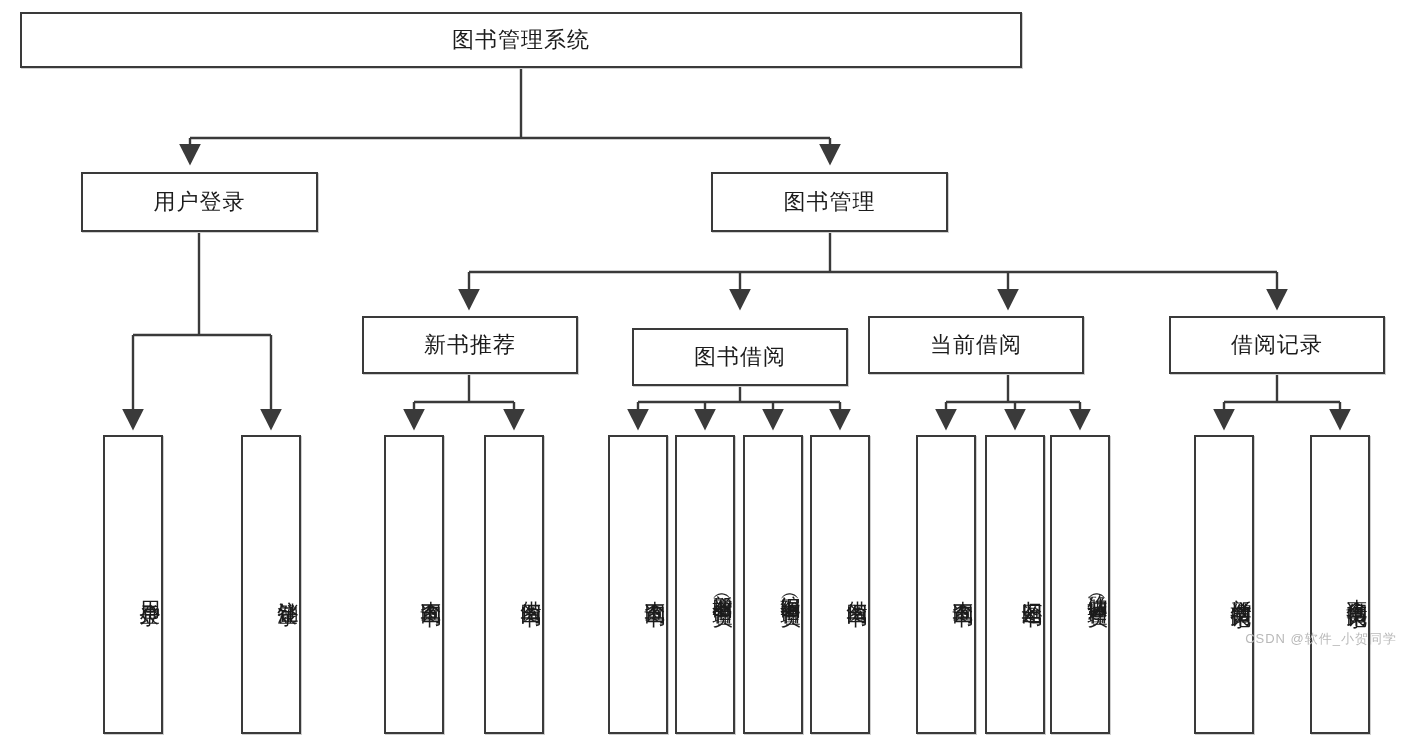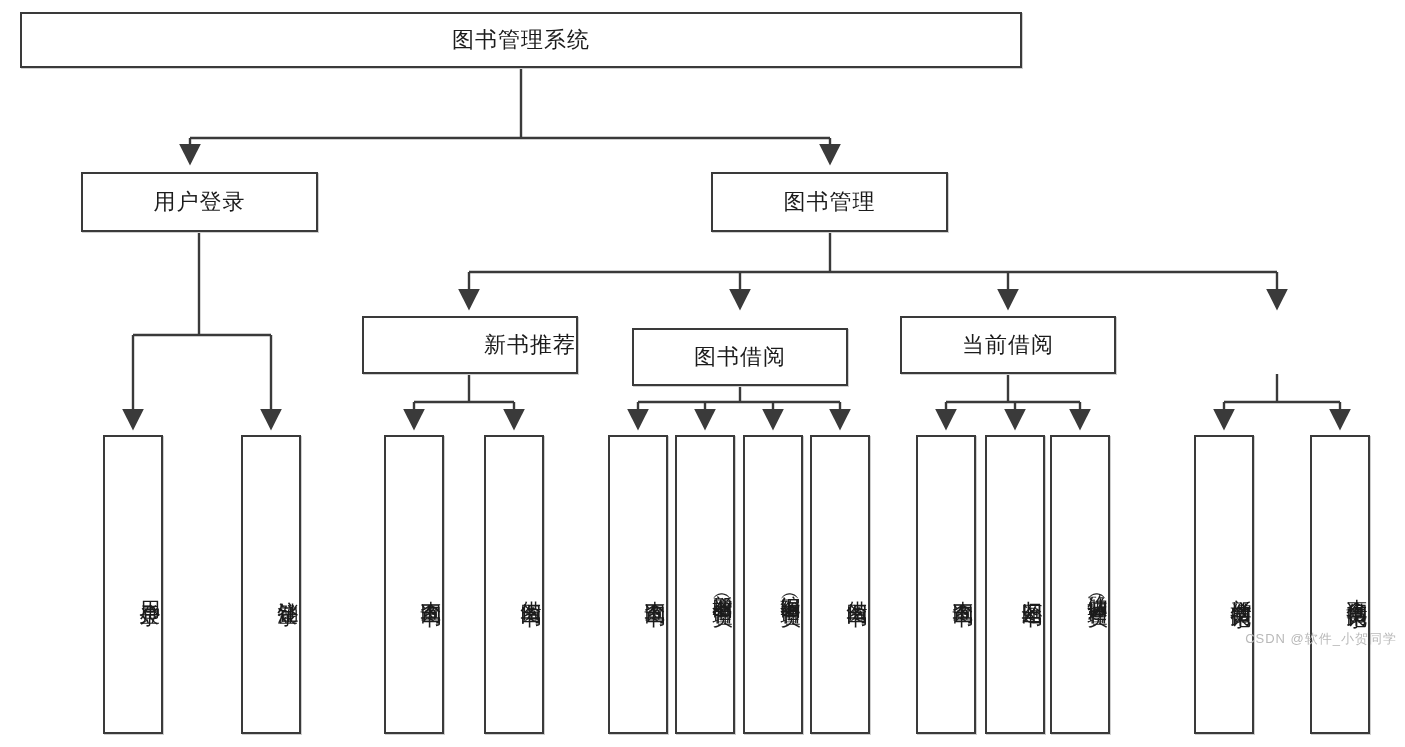--- a/index.html
+++ b/index.html
@@ -112,28 +112,31 @@
     <span>图书管理系统</span>
   </div>
 
   <div class="node horiz" style="left:81px;top:172px;width:237px;height:60px;">
     <span>用户登录</span>
   </div>
   <div class="node horiz" style="left:711px;top:172px;width:237px;height:60px;font-family:Liberation Mono, monospace;">
     <span>图书管理</span>
   </div>
 
-  <div class="node horiz" style="left:362px;top:316px;width:216px;height:58px;justify-content:flex-end;">
+  <div class="node horiz" style="left:362px;top:316px;width:216px;height:58px;">
     <span>新书推荐</span>
   </div>
   <div class="node horiz" style="left:632px;top:328px;width:216px;height:58px;">
     <span>图书借阅</span>
   </div>
-  <div class="node horiz" style="left:900px;top:316px;width:216px;height:58px;font-family:Liberation Mono, monospace;">
+  <div class="node horiz" style="left:868px;top:316px;width:216px;height:58px;font-family:Liberation Mono, monospace;">
     <span>当前借阅</span>
+  </div>
+  <div class="node horiz" style="left:1169px;top:316px;width:216px;height:58px;">
+    <span>借阅记录</span>
   </div>
 
   <div class="node vert" style="left:103px;top:435px;width:60px;height:299px;">
     <span>用户登录</span>
   </div>
   <div class="node vert" style="left:241px;top:435px;width:60px;height:299px;">
     <span>注销登录</span>
   </div>
 
   <div class="node vert" style="left:384px;top:435px;width:60px;height:299px;">

